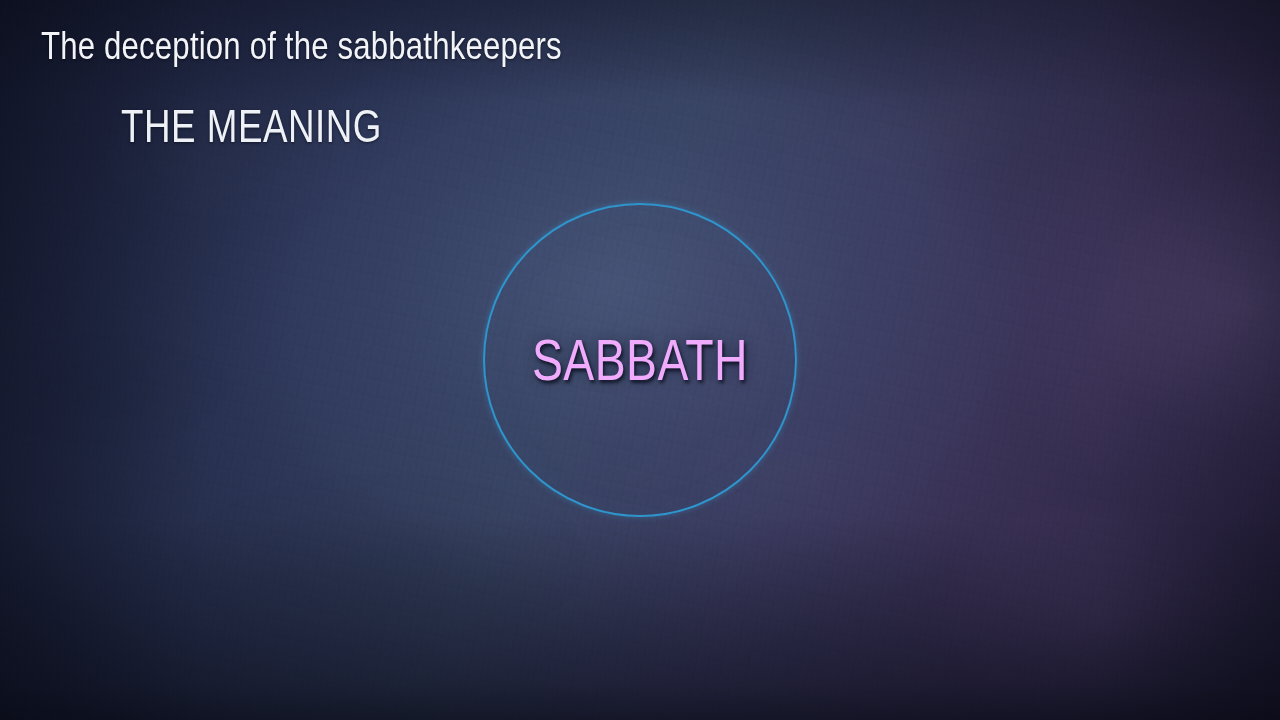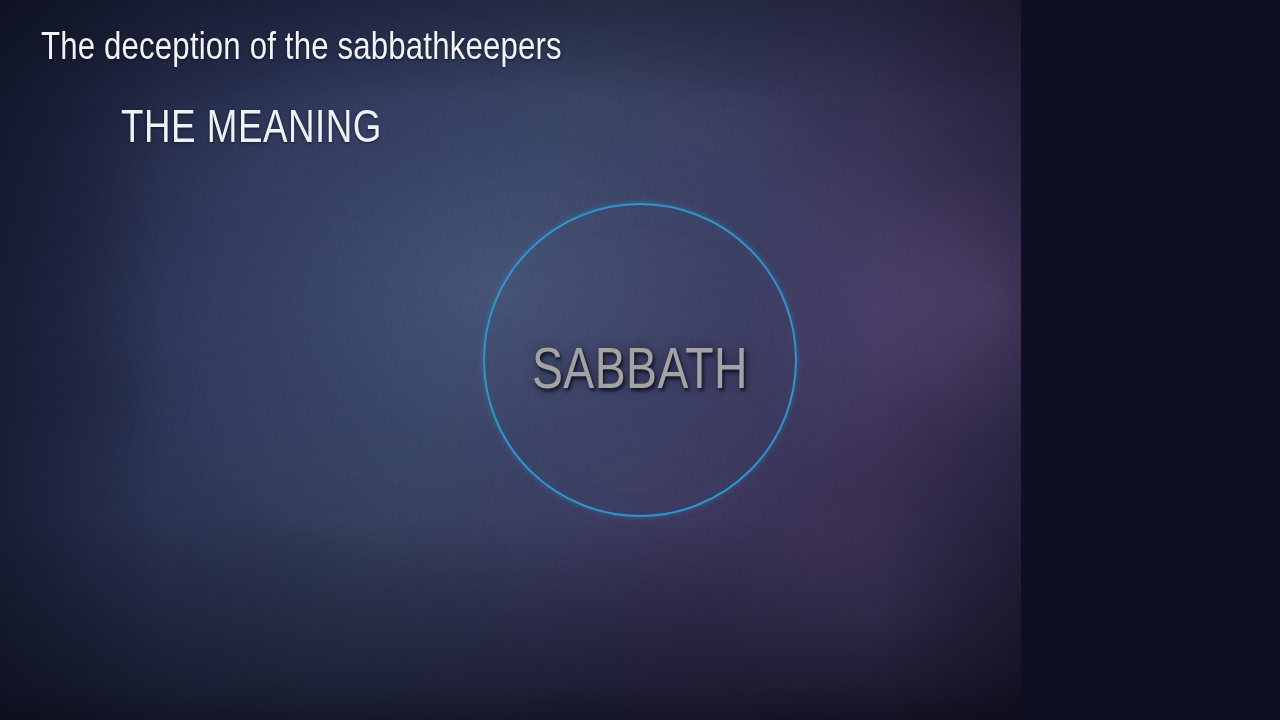--- a/index.html
+++ b/index.html
@@ -2,21 +2,21 @@
 <html><head>
 <meta charset="utf-8">
 <style>
   html, body {
     margin: 0;
     padding: 0;
     background: #0d1020;
   }
   #slide {
     position: relative;
-    width: 1021px;
+    width: 1280px;
     height: 720px;
     overflow: hidden;
     font-family: "Liberation Sans", sans-serif;
     background: #2b3353;
   }
 
   
   .bg-layer {
     position: absolute;
     inset: 0;
@@ -157,27 +157,27 @@
     border-radius: 50%;
     border: 2px solid #2f95cd;
     box-sizing: border-box;
     box-shadow:
       0 0 6px rgba(60,165,220,0.35),
       inset 0 0 28px rgba(60,140,200,0.07);
   }
   .circle-label {
     position: absolute;
     left: 0;
-    top: 8px;
+    top: 0;
     width: 100%;
     height: 100%;
     display: flex;
     align-items: center;
     justify-content: center;
-    color: #a3a3a3;
+    color: #f0abfc;
     font-size: 58px;
     line-height: 58px;
     font-weight: 400;
     letter-spacing: 0.5px;
     text-shadow:
       2px 3px 4px rgba(6,10,24,0.78),
       0 0 14px rgba(10,16,34,0.45);
   }
   .circle-label span {
     display: inline-block;

